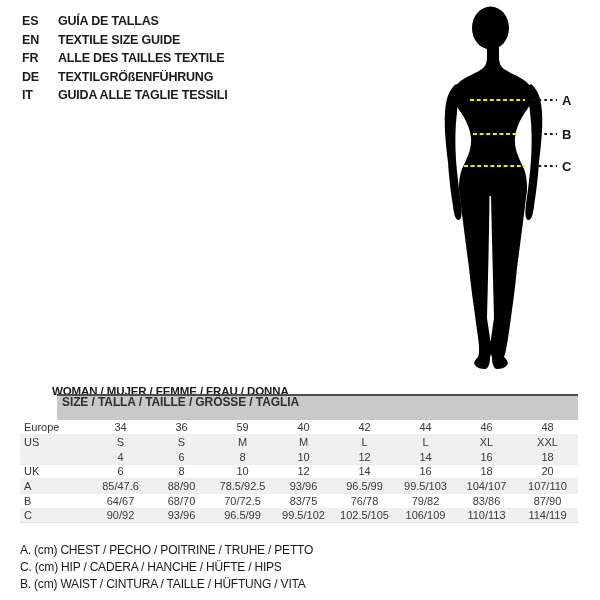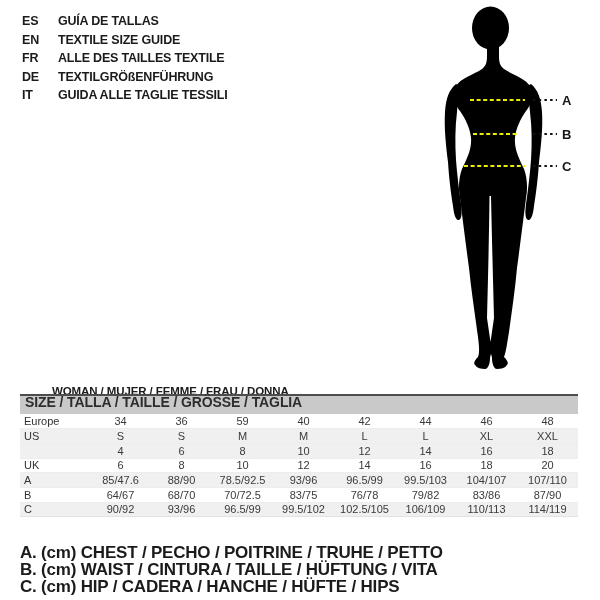--- a/index.html
+++ b/index.html
@@ -64,26 +64,27 @@
   .size-table-wrap {
     position: absolute;
     left: 20px;
     top: 394px;
     width: 558px;
   }
   .size-table-header {
     border-top: 2px solid #4d4d4d;
     background: #c9c9c9;
     color: #2d2d2d;
-    font-size: 14px;
+    font-size: 12px;
     font-weight: 700;
-    height: 20px;
+    height: 26px;
     line-height: 12px;
     padding-left: 5px;
     letter-spacing: -0.1px;
+    margin-left: 37px;
   }
   table.size-table {
     width: 558px;
     border-collapse: collapse;
     table-layout: fixed;
   }
   table.size-table td {
     height: 14.7px;
     font-size: 11px;
     color: #3a3a3a;
@@ -104,22 +105,22 @@
   col.data-col { width: 61px; }
 
   
   .notes {
     position: absolute;
     left: 20px;
     top: 543px;
   }
   .note-line {
     height: 17px;
-    font-size: 17px;
-    font-weight: 700;
+    font-size: 12px;
+    font-weight: 400;
     color: #1b1b1b;
     letter-spacing: -0.2px;
     white-space: nowrap;
   }
 </style>
 </head>
 <body>
 
 <div class="page">
 
@@ -319,17 +320,17 @@
             <td>106/109</td>
             <td>110/113</td>
             <td>114/119</td>
           </tr>
         </tbody>
     </table>
   </div>
 
   <div class="notes">
       <div class="note-line">A. (cm) CHEST / PECHO / POITRINE / TRUHE / PETTO</div>
+      <div class="note-line">C. (cm) HIP / CADERA / HANCHE / HÜFTE / HIPS</div>
       <div class="note-line">B. (cm) WAIST / CINTURA / TAILLE / HÜFTUNG / VITA</div>
-      <div class="note-line">C. (cm) HIP / CADERA / HANCHE / HÜFTE / HIPS</div>
     </div>
 
 </div>
 
 </body></html>

